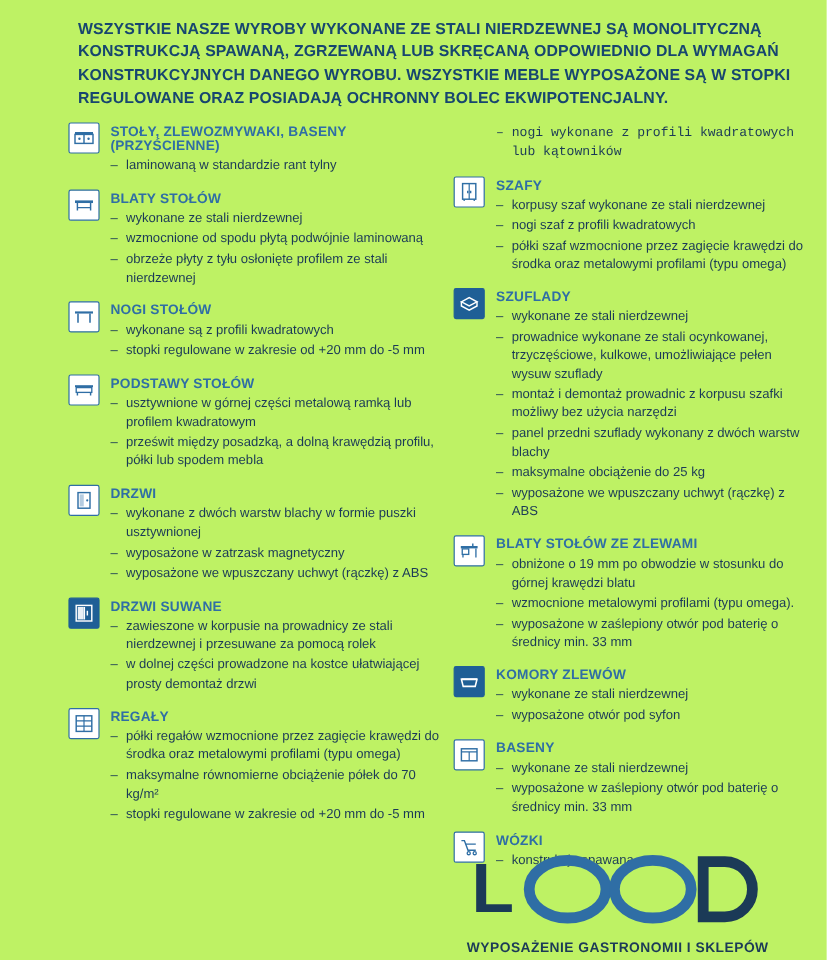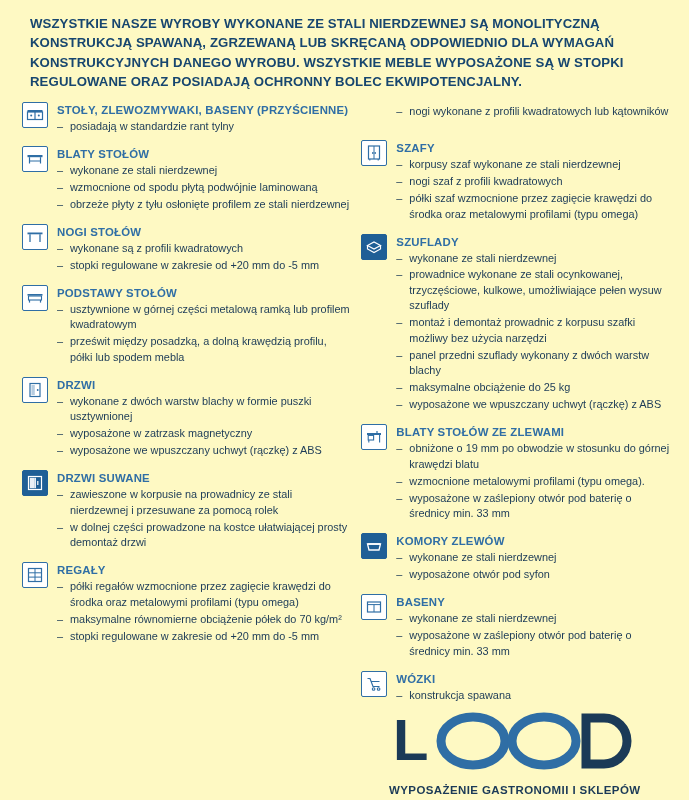--- a/index.html
+++ b/index.html
@@ -6,21 +6,22 @@
   html, body {
     margin: 0; padding: 0;
     width: 689px; height: 800px;
     background: #ffffff;
     font-family: "Liberation Sans", sans-serif;
   }
   #page {
     position: relative;
     width: 689px; height: 800px;
     overflow: hidden;
-    background: #fef9c3;
+    background: #bef264;
+    padding-left: 35px;
   }
   .intro {
     padding: 14px 26px 4px 30px;
     color: #17466f;
     font-size: 13.2px;
     font-weight: bold;
     line-height: 1.46;
     letter-spacing: 0.1px;
   }
   .columns {
@@ -73,21 +74,21 @@
     margin-bottom: 1.5px;
   }
   ul.items li::before {
     content: "–";
     position: absolute;
     left: 0;
     top: 0;
     color: #1b3a57;
   }
   .cont-block { margin-top: 2px; }
-  .cont-block ul.items li { margin-bottom: 1.5px; }
+  .cont-block ul.items li { margin-bottom: 1.5px; font-family: Liberation Mono, monospace; }
 
   
   #logo {
     position: absolute;
     right: 0px;
     bottom: 0px;
     width: 300px;
     height: 92px;
     pointer-events: none;
   }
@@ -124,21 +125,21 @@
               <rect x="1.5" y="4" width="15" height="2" fill="#2f6ea5"></rect>
               <rect x="1.5" y="6" width="15" height="7.5" fill="none" stroke="#2f6ea5" stroke-width="1.2"></rect>
               <line x1="9" y1="6" x2="9" y2="13.5" stroke="#2f6ea5" stroke-width="1.2"></line>
               <circle cx="5.2" cy="9.6" r="1" fill="#2f6ea5"></circle>
               <circle cx="12.8" cy="9.6" r="1" fill="#2f6ea5"></circle>
             </svg>
         </div>
         <div class="block-body">
           <div class="block-title">STOŁY, ZLEWOZMYWAKI, BASENY (PRZYŚCIENNE)</div>
           <ul class="items">
-            <li>posiadają w standardzie rant tylny</li>
+            <li>laminowaną w standardzie rant tylny</li>
           </ul>
         </div>
       </div>
 
       <div class="block">
         <div class="icon-box">
           <svg width="18" height="18" viewBox="0 0 18 18">
               <rect x="1.5" y="5" width="15" height="2.2" fill="#2f6ea5"></rect>
               <line x1="3.5" y1="7.2" x2="3.5" y2="13.5" stroke="#2f6ea5" stroke-width="1.2"></line>
               <line x1="14.5" y1="7.2" x2="14.5" y2="13.5" stroke="#2f6ea5" stroke-width="1.2"></line>

